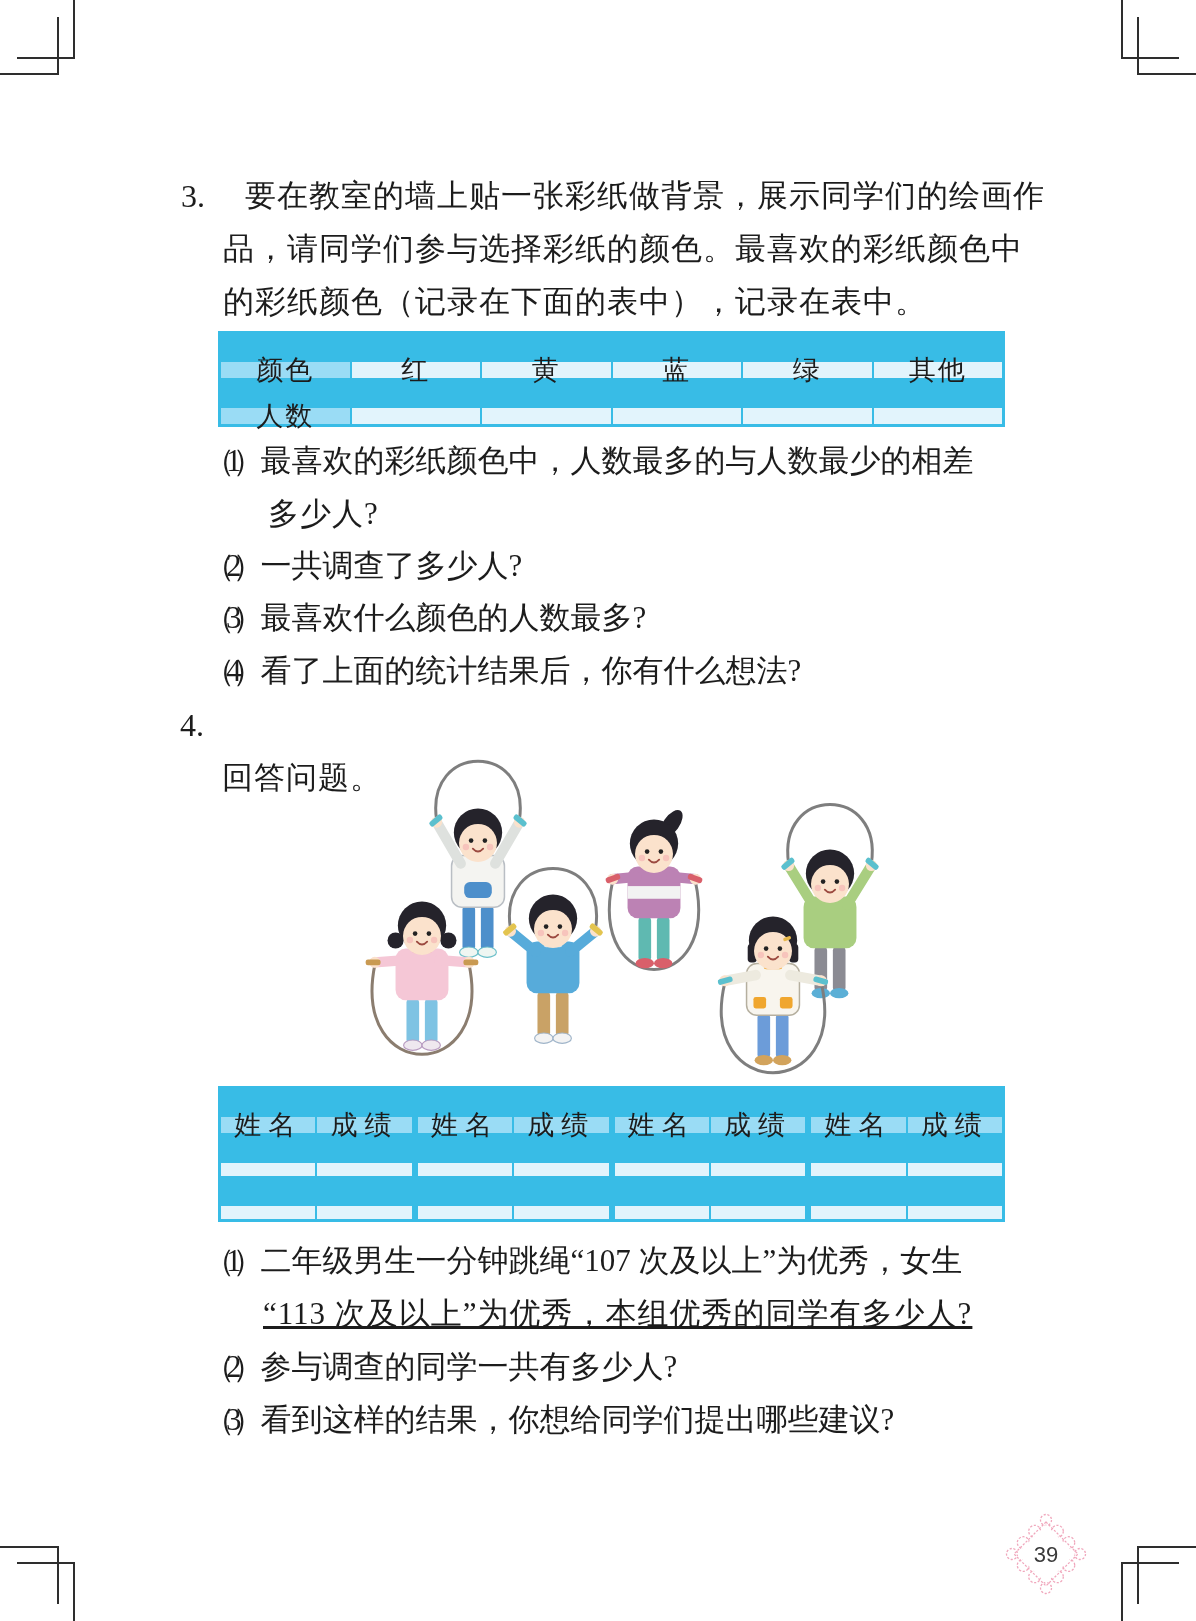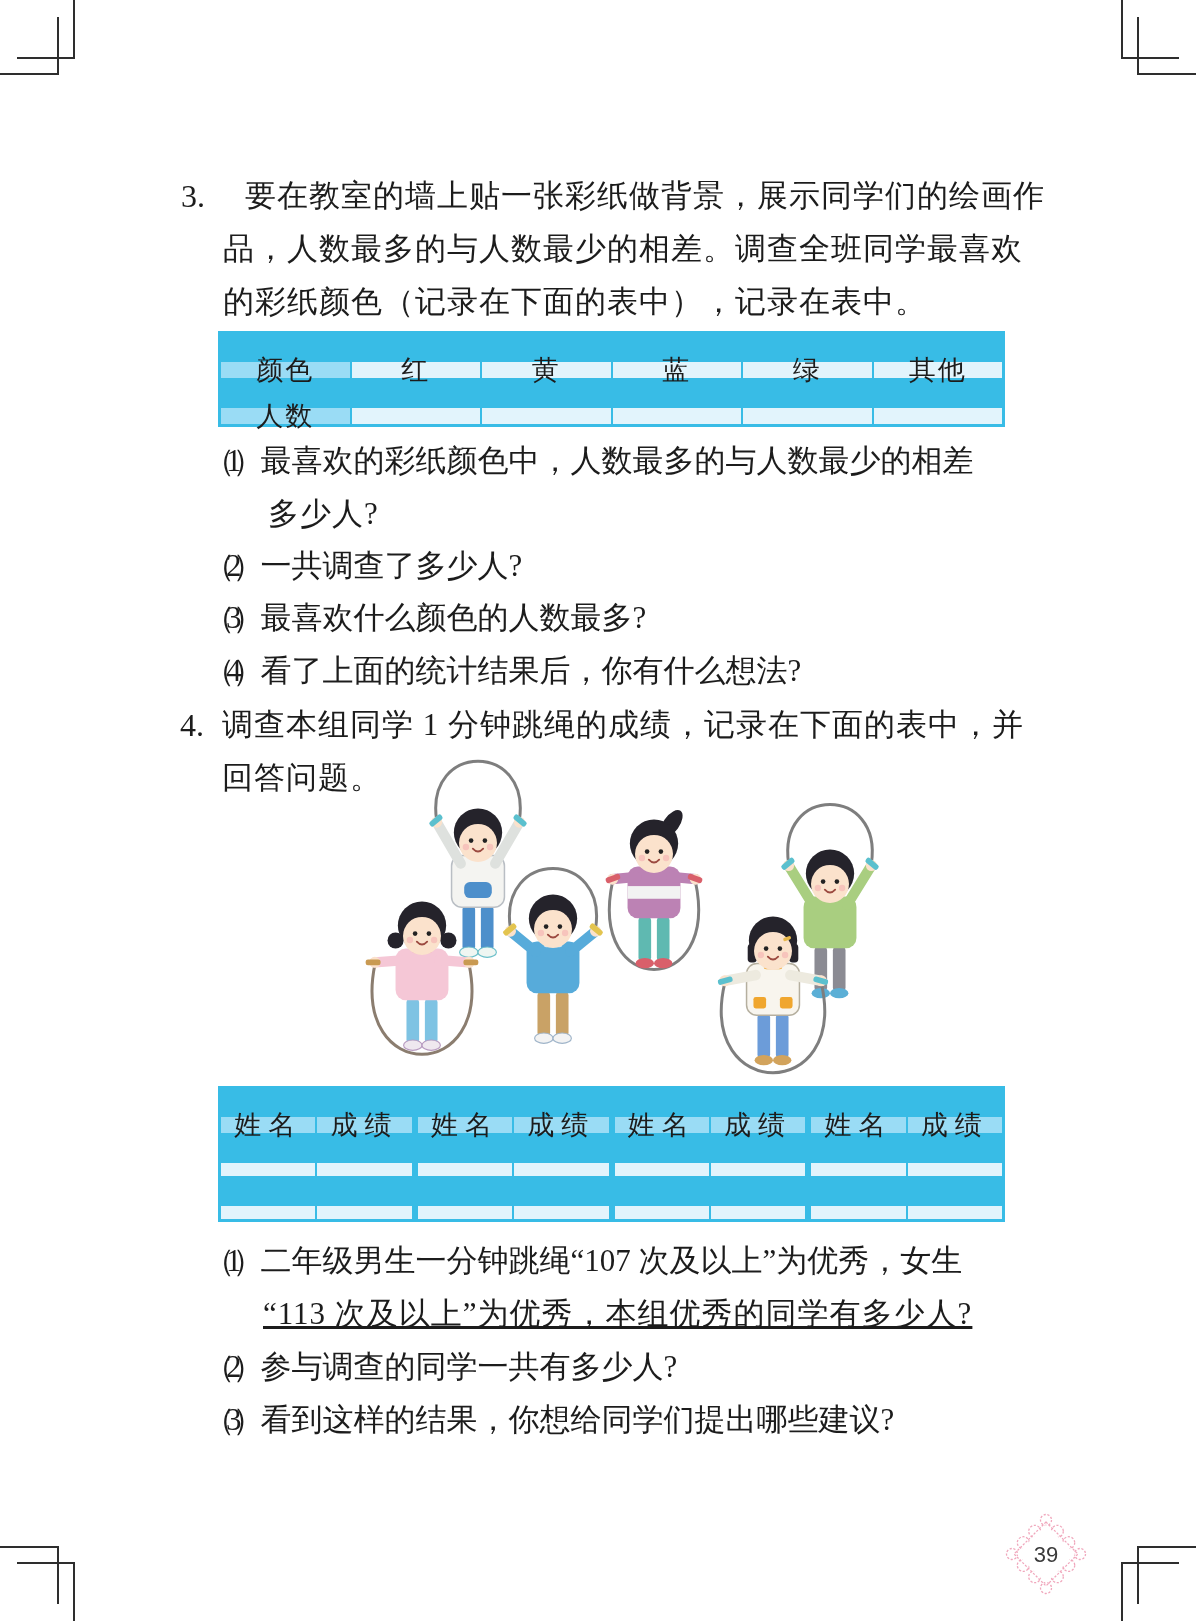--- a/index.html
+++ b/index.html
@@ -73,21 +73,21 @@
   <div class="cm tl2"></div>
   <div class="cm tr1"></div>
   <div class="cm tr2"></div>
   <div class="cm bl1"></div>
   <div class="cm bl2"></div>
   <div class="cm br1"></div>
   <div class="cm br2"></div>
 
   <div class="qnumber" style="left:181px;top:176px;">3.</div>
   <div class="line" style="left:223px;top:176px;margin-left:22px;">要在教室的墙上贴一张彩纸做背景，展示同学们的绘画作</div>
-  <div class="line" style="left:223px;top:229px;">品，人数最多的与人数最少的相差。调查全班同学最喜欢</div>
+  <div class="line" style="left:223px;top:229px;">品，请同学们参与选择彩纸的颜色。最喜欢的彩纸颜色中</div>
   <div class="line" style="left:223px;top:282px;">的彩纸颜色（记录在下面的表中），记录在表中。</div>
 
   <div class="table1">
     <div class="cell dark">颜色</div>
     <div class="cell">红</div>
     <div class="cell">黄</div>
     <div class="cell">蓝</div>
     <div class="cell">绿</div>
     <div class="cell">其他</div>
     <div class="cell dark">人数</div>
@@ -110,21 +110,20 @@
   <div class="sub" style="left:204px;top:598px;">
     <span class="qnum">（3）</span>
     <span>最喜欢什么颜色的人数最多?</span>
   </div>
   <div class="sub" style="left:204px;top:651px;">
     <span class="qnum">（4）</span>
     <span>看了上面的统计结果后，你有什么想法?</span>
   </div>
 
   <div class="qnumber" style="left:180px;top:705px;">4.</div>
-  <div class="line" style="left:222px;top:705px;">调查本组同学 1 分钟跳绳的成绩，记录在下面的表中，并</div>
   <div class="line" style="left:222px;top:758px;">回答问题。</div>
 
   <div class="illustration" role="img" aria-label="六名同学跳绳插图">
     <svg width="600" height="300" viewBox="0 0 600 300">
 
       <g transform="translate(178,72) scale(1.15)">
         <path d="M -36 -14 C -46 -82 46 -82 36 -14" fill="none" stroke="#7E7E7E" stroke-width="2.6"></path>
         <rect x="-13.5" y="60" width="11" height="40" rx="4" fill="#4D8FCB"></rect>
         <rect x="2.5" y="60" width="11" height="40" rx="4" fill="#4D8FCB"></rect>
         <ellipse cx="-8" cy="101" rx="8" ry="4.5" fill="#EFF6F2" stroke="#6BBFC9" stroke-width="1"></ellipse>

